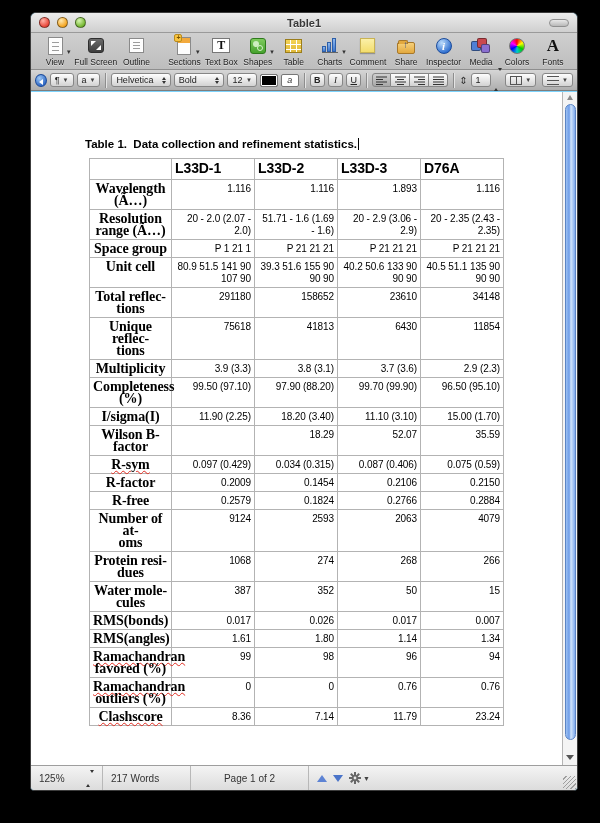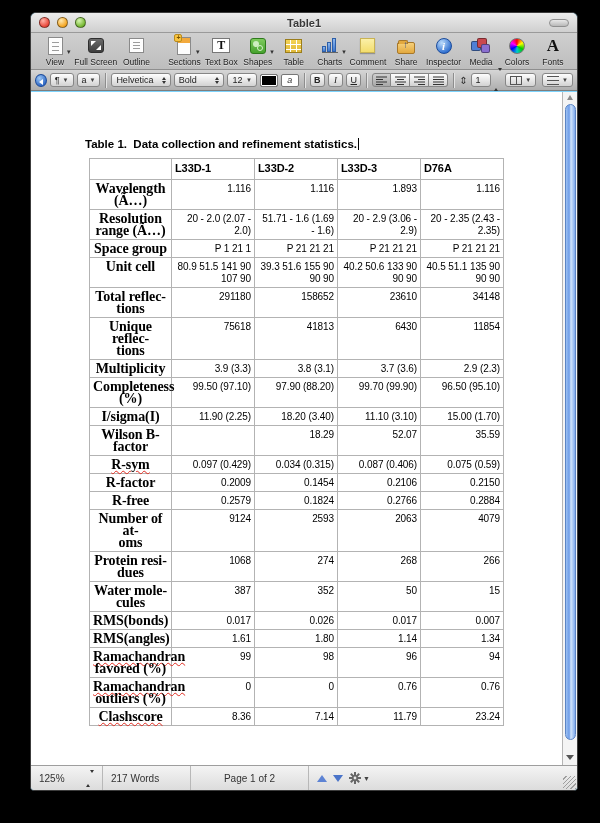--- a/index.html
+++ b/index.html
@@ -122,21 +122,21 @@
   .page { position:absolute; inset:0 15px 0 0; overflow:hidden; }
   .doc-title { position:absolute; left:54px; top:46px; font-size:11.5px; font-weight:bold;
     color:#000; white-space:pre; }
   .caret { display:inline-block; width:1px; height:12px; background:#000; margin-left:1px;
     vertical-align:-2px; }
   table.stats { position:absolute; left:58px; top:66px; border-collapse:collapse;
     table-layout:fixed; width:414px; font-size:10px; letter-spacing:-0.1px; }
   table.stats col.lab { width:82px; } table.stats col.val { width:83px; }
   table.stats th, table.stats td { border:1px solid #b3b3b3; vertical-align:top;
     padding:2.5px 3px; white-space:pre-line; line-height:12px; }
-  table.stats thead th { text-align:left; font-size:11px; font-weight:bold; height:21px; }
+  table.stats thead th { text-align:left; font-size:14px; font-weight:bold; height:21px; }
   table.stats th.rowlabel { text-align:center; font-size:14px; font-weight:bold;font-family:Liberation Serif, serif; }
   table.stats td { text-align:right; color:#000; }
   .squiggle { text-decoration-line:underline; text-decoration-style:wavy;
     text-decoration-color:#e02b20; text-decoration-thickness:1px; text-underline-offset:1px; }
 
   
   .vscroll { position:absolute; right:0; top:0; bottom:0; width:15px; background:#f4f4f4;
     border-left:1px solid #b5b5b5; }
   .vs-top-mark { position:absolute; top:3px; left:4px; width:0; height:0;
     border-left:3px solid transparent; border-right:3px solid transparent; border-bottom:5px solid #8a8a8a; }

